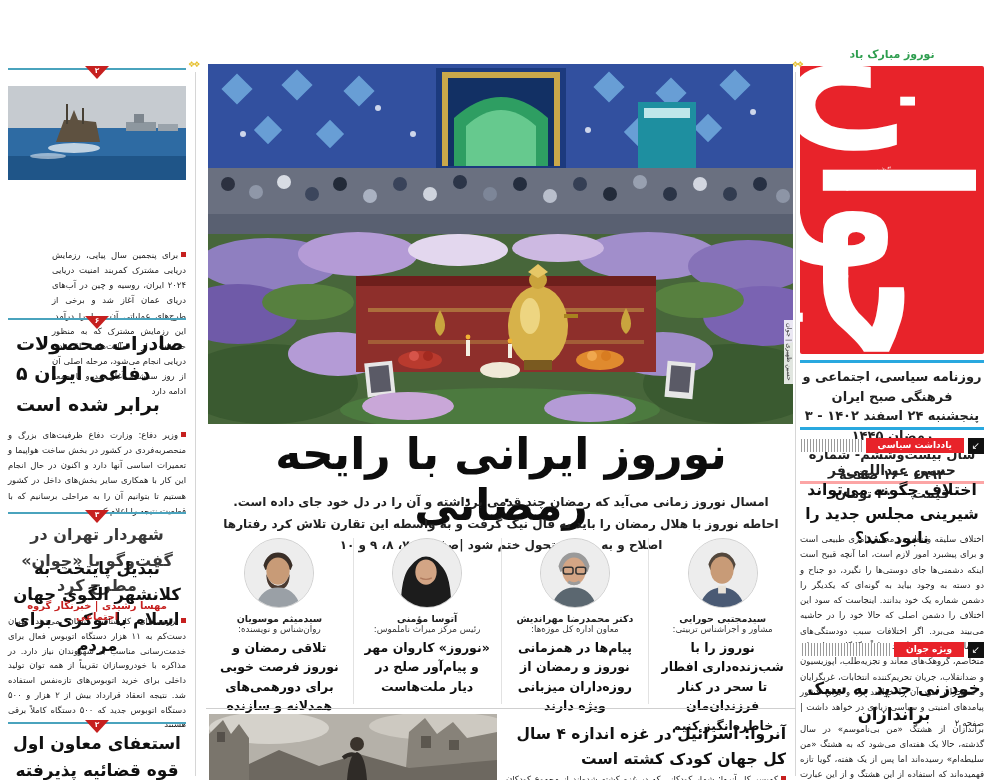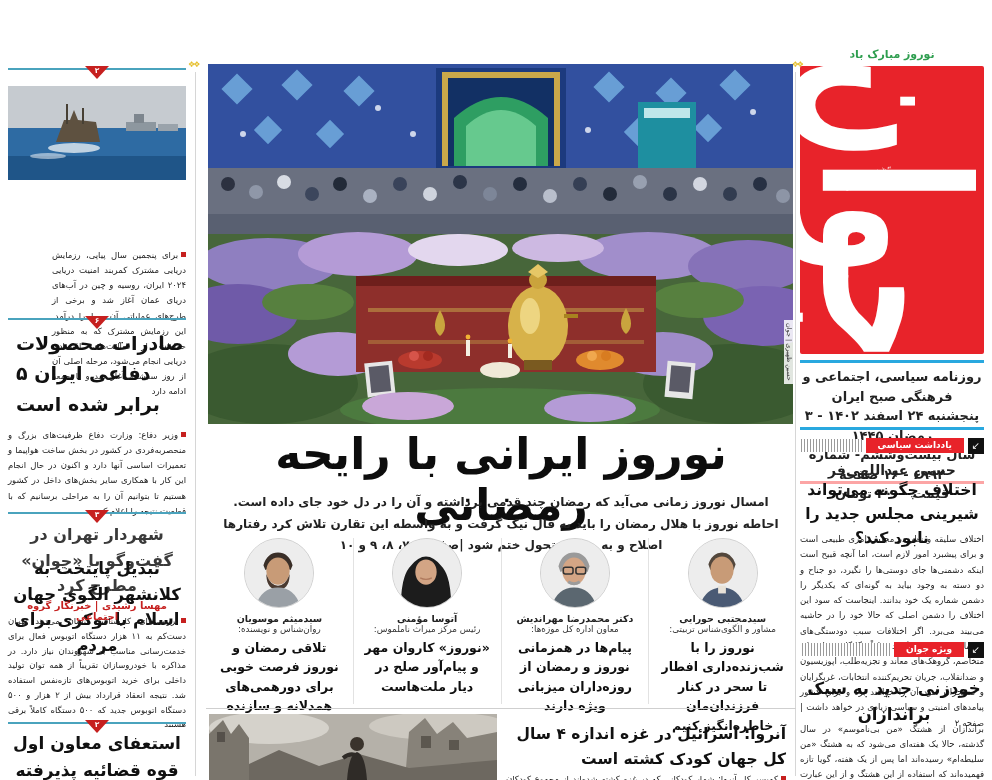--- a/index.html
+++ b/index.html
@@ -333,21 +333,21 @@
         <div class="portrait">
           <svg viewBox="0 0 72 72" width="70" height="70">
             <circle cx="36" cy="36" r="36" fill="#ededed"></circle>
             <path d="M22 26 q4 -12 14 -12 q10 0 14 12 l-2 6 q-12 -8 -24 0 Z" fill="#53473c"></path>
             <ellipse cx="36" cy="32" rx="12" ry="14" fill="#c89b77"></ellipse>
             <path d="M12 72 q6 -22 24 -22 q18 0 24 22 Z" fill="#4a5a74"></path>
             <rect x="32" y="48" width="8" height="8" fill="#e8e2d8"></rect>
           </svg>
         </div>
         <div class="q-name">سیدمجتبی حورایی</div>
-        <div class="q-role">مشاور و الگوی‌شناس تربیتی:</div>
+        <div class="q-role">مشاور و اجرا‌شناس تربیتی:</div>
         <div class="q-text">نوروز را با شب‌زنده‌داری افطار تا سحر در کنار فرزندان‌مان خاطره‌انگیز کنیم</div>
       </div>
 
       <div class="qcol">
         <div class="portrait">
           <svg viewBox="0 0 72 72" width="70" height="70">
             <circle cx="36" cy="36" r="36" fill="#ededed"></circle>
             <path d="M20 28 q4 -14 16 -14 q12 0 16 14 l-2 6 q-14 -8 -28 0 Z" fill="#9a9a9a"></path>
             <ellipse cx="36" cy="33" rx="12" ry="14" fill="#d3a585"></ellipse>
             <rect x="25" y="29" width="10" height="7" rx="2" fill="none" stroke="#333" stroke-width="1.6"></rect>

